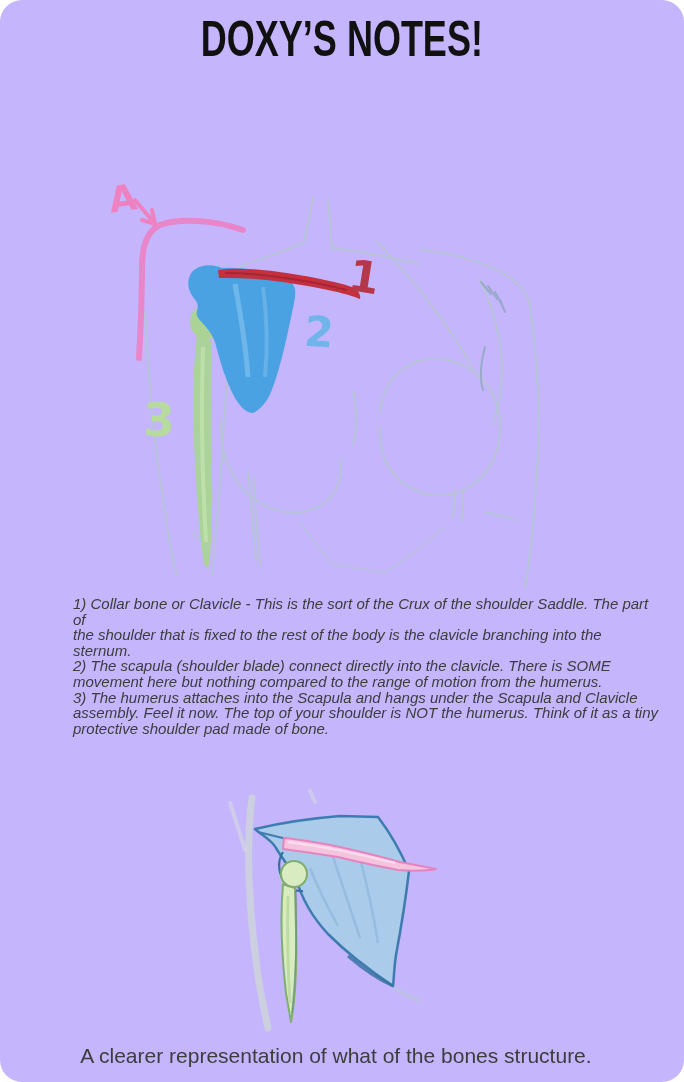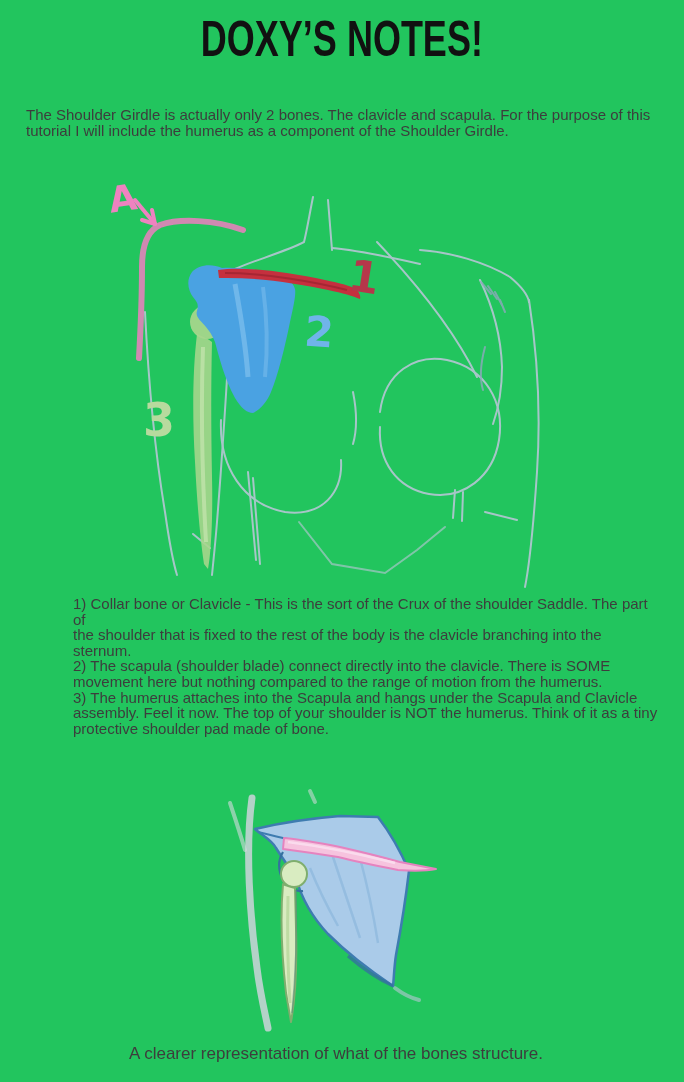--- a/index.html
+++ b/index.html
@@ -1,51 +1,49 @@
 <!DOCTYPE html>
 <html><head>
 <meta charset="utf-8">
 <style>
   html,body{margin:0;padding:0;background:#ffffff;}
   #page{
-    position:relative;width:684px;height:1082px;background:#22c55e;overflow:hidden;
-    font-family:"Liberation Sans","DejaVu Sans",sans-serif;color:#3d3d3d;
+    position:relative;width:684px;height:1082px;background:#c4b5fd;overflow:hidden;
+    font-family:"Liberation Sans","DejaVu Sans",sans-serif;color:#3d3d3d;border-radius:22px;
   }
   .abs{position:absolute;}
   #page-title{
     top:14px;left:0;width:684px;text-align:center;
     font-weight:bold;color:#111;font-size:50px;line-height:50px;
   }
   #page-title .squeeze{display:inline-block;transform:scaleX(0.72);transform-origin:center;letter-spacing:0px;}
   #section-heading{
     top:80px;left:26px;font-weight:bold;color:#161616;font-size:25px;line-height:25px;
   }
   #section-heading .squeeze{display:inline-block;transform:scaleX(0.72);transform-origin:left center;letter-spacing:0px;}
   .bodytext{
     font-size:15px;line-height:15.6px;white-space:pre-line;color:#3d3d3d;
   }
   #intro-paragraph{top:107px;left:26px;width:630px;}
-  #numbered-notes{top:596px;left:73px;width:585px;}
+  #numbered-notes{top:596px;left:73px;width:585px;font-style:italic;}
   #assembly-note{top:721px;left:73px;width:585px;}
-  #figure-caption{top:1044px;left:0;width:672px;text-align:center;font-size:17px;color:#3d3d3d;}
+  #figure-caption{top:1044px;left:0;width:672px;text-align:center;font-size:21px;color:#3d3d3d;}
   svg{display:block;}
   svg text{font-family:"DejaVu Sans","Liberation Sans",sans-serif;font-weight:bold;}
 </style>
 </head>
 <body>
 
 <div id="page">
 
   <div id="page-title" class="abs">
     <span class="squeeze">DOXY’S NOTES!</span>
   </div>
 
 
-  <div id="intro-paragraph" class="abs bodytext">The Shoulder Girdle is actually only 2 bones. The clavicle and scapula. For the purpose of this
-tutorial I will include the humerus as a component of the Shoulder Girdle.</div>
 
   <svg class="abs" style="left:85px;top:172px;" width="520" height="420" viewBox="0 0 520 420">
 
     <g fill="none" stroke="#b6c6d4" stroke-width="2" stroke-linecap="round" opacity="0.9">
       <path d="M228,25 C224,45 222,58 219,70 C200,80 170,88 150,97"></path>
       <path d="M243,28 L247,78"></path>
       <path d="M247,76 C270,78 300,84 335,92"></path>
       <path d="M335,78 C365,80 400,90 425,105 C437,115 443,124 444,130"></path>
       <path d="M444,128 C452,180 456,240 452,300 C449,345 445,390 440,415"></path>
       <path d="M395,108 C408,135 416,165 417,195 C417,215 414,235 408,252"></path>

